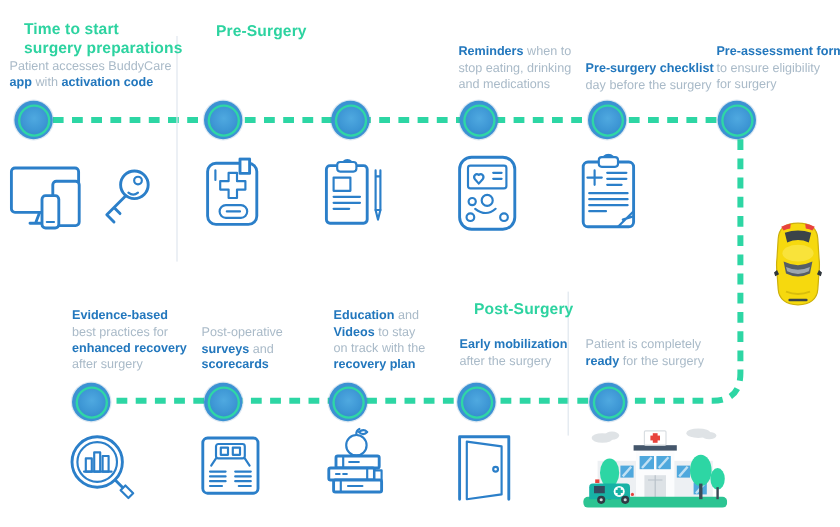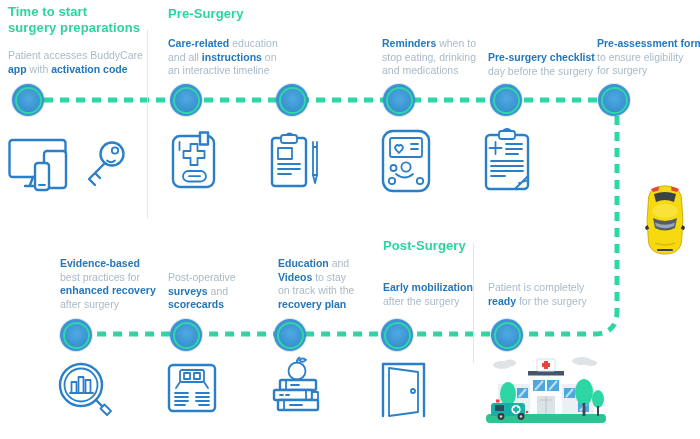--- a/index.html
+++ b/index.html
@@ -1,21 +1,21 @@
 <!DOCTYPE html>
 <html><head>
 <meta charset="utf-8">
 <style>
   html,body{margin:0;padding:0;background:#fff;}
   .canvas{
     position:relative;width:700px;height:439px;background:#ffffff;overflow:hidden;
     font-family:"Liberation Sans", sans-serif;
   }
   .phase{
-    position:absolute;margin:0;font-size:13px;font-weight:bold;color:#2dd3a0;
+    position:absolute;margin:12px;font-size:13px;font-weight:bold;color:#2dd3a0;
     line-height:16px;white-space:pre-line;letter-spacing:.1px;
   }
   .desc{
     position:absolute;font-size:10.5px;line-height:13.6px;white-space:pre-line;color:#a9bac8;
   }
   .desc .t-strong{color:#2277bd;font-weight:bold;}
   .desc .t-muted{color:#a9bac8;font-weight:normal;}
   .divider{position:absolute;width:1px;background:#dfe7ee;}
   .paths{position:absolute;left:0;top:0;z-index:0;}
   .node{
@@ -49,23 +49,20 @@
   <div class="divider" style="left:147px;top:30px;height:188px"></div>
   <div class="divider" style="left:473px;top:243px;height:120px"></div>
 
   <h2 class="phase" style="left:8px;top:4px;width:150px">Time to start
 surgery preparations</h2>
   <h2 class="phase" style="left:168px;top:6px;width:140px">Pre-Surgery</h2>
   <h2 class="phase" style="left:383px;top:238px;width:140px">Post-Surgery</h2>
 
   <div class="desc" style="left:8px;top:49px;width:150px"><span class="t-muted">Patient accesses BuddyCare
 </span><span class="t-strong">app</span><span class="t-muted"> with </span><span class="t-strong">activation code</span></div>
-  <div class="desc" style="left:168px;top:37px;width:140px"><span class="t-strong">Care-related</span><span class="t-muted"> education
-and all </span><span class="t-strong">instructions</span><span class="t-muted"> on
-an interactive timeline</span></div>
   <div class="desc" style="left:382px;top:37px;width:120px"><span class="t-strong">Reminders</span><span class="t-muted"> when to
 stop eating, drinking
 and medications</span></div>
   <div class="desc" style="left:488px;top:51px;width:130px"><span class="t-strong">Pre-surgery checklist</span><span class="t-muted">
 day before the surgery</span></div>
   <div class="desc" style="left:597px;top:37px;width:110px"><span class="t-strong">Pre-assessment form</span><span class="t-muted">
 to ensure eligibility
 for surgery</span></div>
 
   <div class="desc" style="left:60px;top:257px;width:120px"><span class="t-strong">Evidence-based</span><span class="t-muted">

